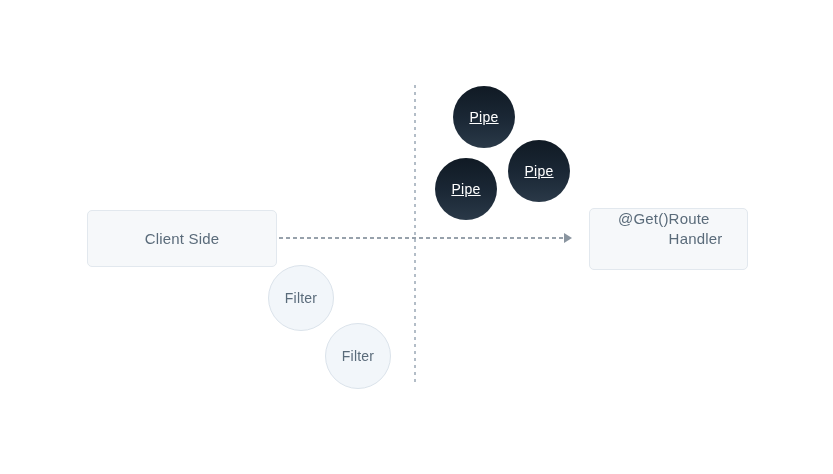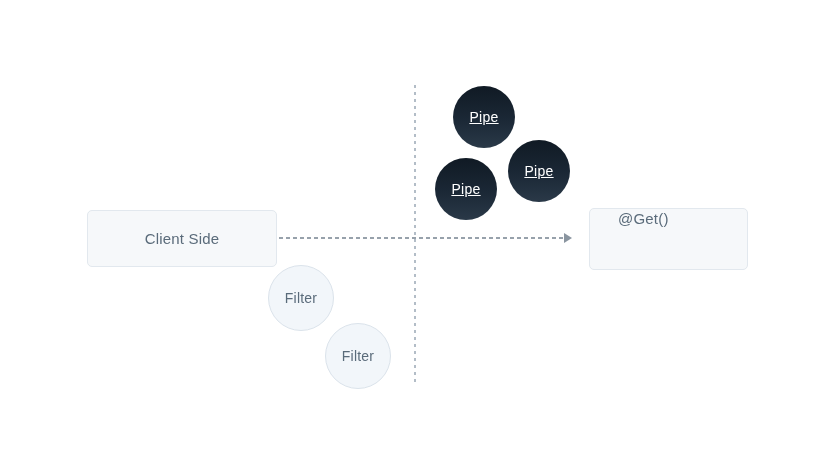--- a/index.html
+++ b/index.html
@@ -36,21 +36,21 @@
     align-items: center;
     justify-content: center;
   }
   .route-box {
     left: 589px;
     top: 208px;
     width: 159px;
     height: 62px;
     display: flex;
     flex-direction: row;
-    justify-content: flex-start;
+    justify-content: flex-end;
     padding-left: 28px;
     line-height: 20px;
   }
   
   .h-arrow-line {
     position: absolute;
     left: 265px;
     top: 237px;
     width: 301px;
     height: 2px;
@@ -121,20 +121,21 @@
 
   <div class="h-arrow-line"></div>
   <div class="h-arrow-head"></div>
 
   <div class="node-box client-box">
     <span>Client Side</span>
   </div>
 
   <div class="node-box route-box">
     <span>@Get()</span>
+    <span>Route Handler</span>
   </div>
 
   <div class="pipe-circle pipe-1">
     <span>Pipe</span>
   </div>
   <div class="pipe-circle pipe-2">
     <span>Pipe</span>
   </div>
   <div class="pipe-circle pipe-3">
     <span>Pipe</span>

